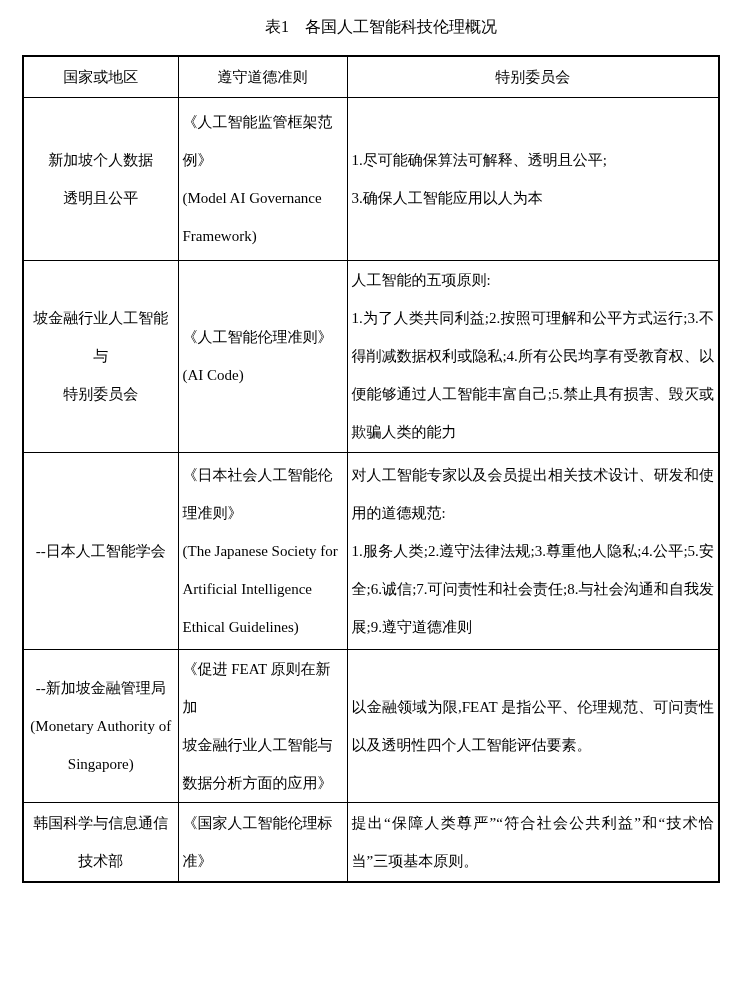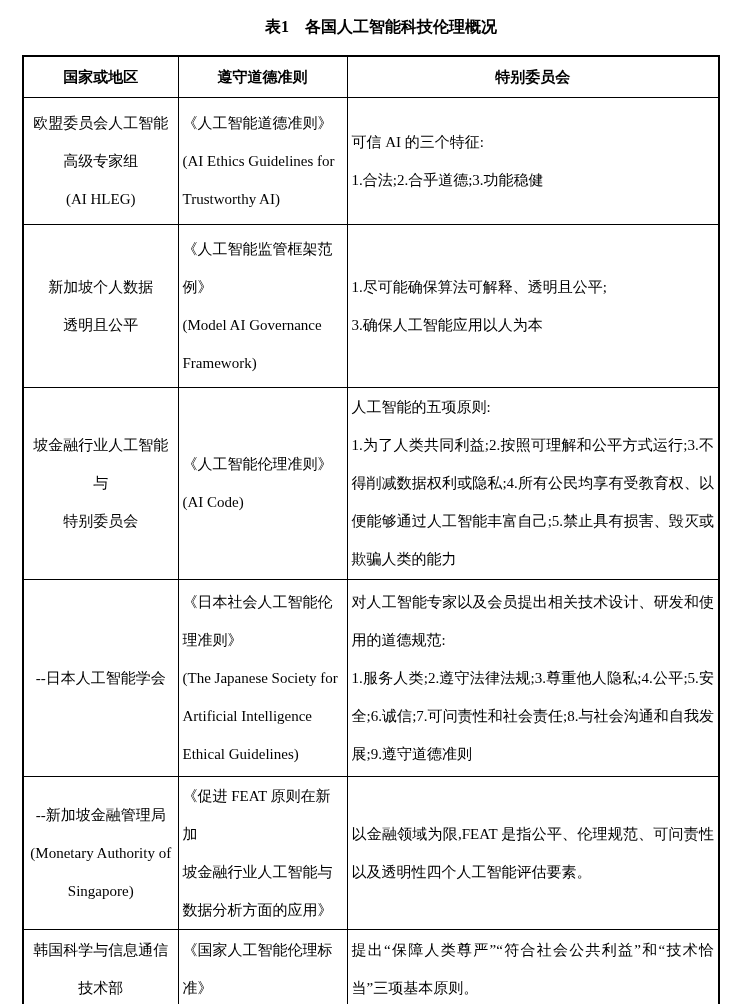--- a/index.html
+++ b/index.html
@@ -11,21 +11,21 @@
     width: 742px;
     height: 1004px;
     overflow: hidden;
     color: #000000;
     font-family: "Liberation Serif", "DejaVu Serif", serif;
   }
   .doc-title {
     margin: 16px 0 0 0;
     text-align: center;
     font-size: 16px;
-    font-weight: bold;
+    font-weight: normal;
     line-height: 22px;
     padding-left: 20px;
   }
   table.ethics-table {
     border-collapse: collapse;
     table-layout: fixed;
     width: 696px;
     margin: 17px 0 0 22px;
     border: 2px solid #000000;
   }
@@ -34,21 +34,21 @@
     border: 1px solid #000000;
     font-size: 15px;
     line-height: 38px;
     vertical-align: middle;
     white-space: pre-line;
     padding: 0 4px;
     overflow: hidden;
     word-break: break-word;
   }
   table.ethics-table th {
-    font-weight: bold;
+    font-weight: normal;
     text-align: center;
     font-size: 15px;
   }
   td.region-cell   { text-align: center; }
   td.document-cell { text-align: left; padding-left: 5px; }
   td.content-cell  { text-align: justify; }
 </style>
 </head>
 <body>
 
@@ -63,30 +63,20 @@
       <col style="width:372px">
     </colgroup>
     <thead>
       <tr style="height:41px">
         <th>国家或地区</th>
         <th>遵守道德准则</th>
         <th>特别委员会</th>
       </tr>
     </thead>
     <tbody>
-      <tr style="height:127px">
-        <td class="region-cell">欧盟委员会人工智能
-高级专家组
-(AI HLEG)</td>
-        <td class="document-cell">《人工智能道德准则》
-(AI Ethics Guidelines for
-Trustworthy AI)</td>
-        <td class="content-cell">可信 AI 的三个特征:
-1.合法;2.合乎道德;3.功能稳健</td>
-      </tr>
       <tr style="height:163px">
         <td class="region-cell">新加坡个人数据
 透明且公平</td>
         <td class="document-cell">《人工智能监管框架范
 例》
 (Model AI Governance
 Framework)</td>
         <td class="content-cell">1.尽可能确保算法可解释、透明且公平;
 3.确保人工智能应用以人为本</td>
       </tr>

